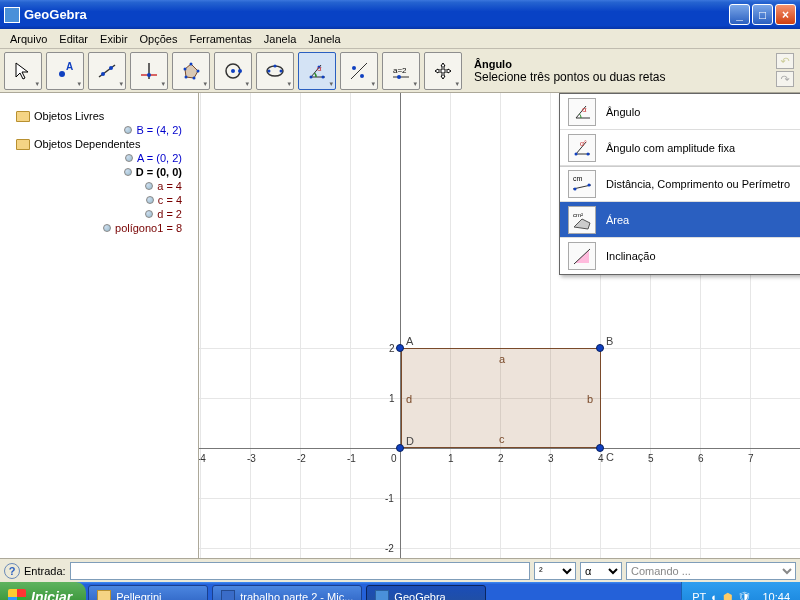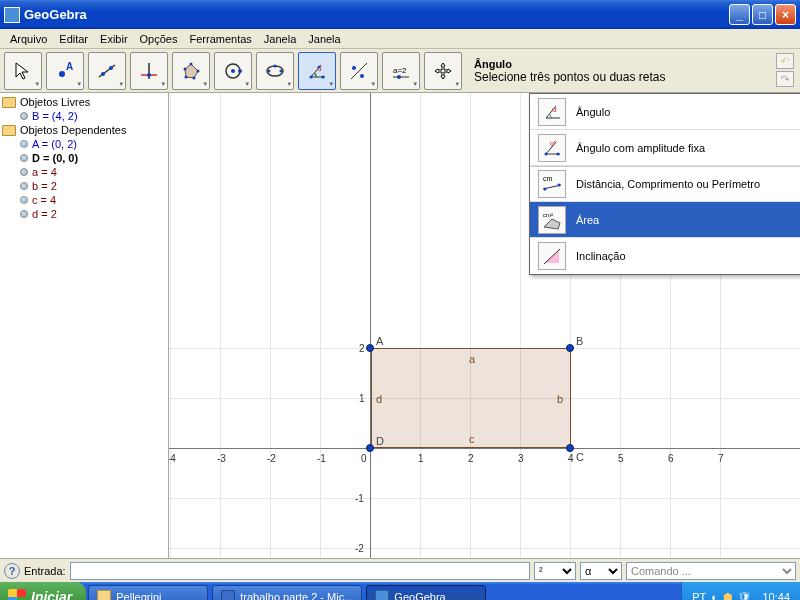--- a/index.html
+++ b/index.html
@@ -20,24 +20,24 @@
 .toolbtn { width: 38px; height: 38px; border: 1px solid #8e8e8e; background: #f5f4ee; margin-right: 4px; display: flex; align-items: center; justify-content: center; position: relative; border-radius: 2px; }
 .toolbtn.selected { background: #d4e3f5; border: 1px solid #2a5fc0; }
 .toolbtn .dropdown-arrow { position: absolute; bottom: 1px; right: 2px; font-size: 7px; color: #666; }
 .tool-help { margin-left: 8px; font-size: 11px; }
 .tool-help .tname { font-weight: bold; }
 .tool-help .thint { font-size: 12px; }
 .undo-redo { position: absolute; right: 6px; top: 4px; display: flex; flex-direction: column; gap: 2px; }
 .undo-redo div { width: 18px; height: 16px; border: 1px solid #aaa; background: #f5f4ee; display: flex; align-items: center; justify-content: center; font-size: 11px; }
 
 .main { display: flex; height: 465px; position: relative; }
-.sidebar { width: 169px; background: #fff; border-right: 1px solid #aca899; overflow: auto; padding: 2px; }
+.sidebar { width: 199px; background: #fff; border-right: 1px solid #aca899; overflow: auto; padding: 16px; }
 .tree-folder { display: flex; align-items: center; padding: 1px 0; }
 .tree-folder .ficon { width: 14px; height: 11px; background: #f5d484; border: 1px solid #b89030; margin-right: 4px; border-radius: 1px 1px 0 0; }
-.tree-item { display: flex; align-items: center; padding: 1px 0 1px 18px; }
+.tree-item { display: flex; align-items: center; padding: 1px 0 1px 18px; justify-content: flex-end; }
 .tree-item .bullet { width: 8px; height: 8px; border: 1px solid #888; border-radius: 50%; margin-right: 4px; background: radial-gradient(circle at 30% 30%, #cde, #9bc); }
 .tree-item .lbl { }
 .blue { color: #0000cc; }
 .darkred { color: #770000; }
 .black { color: #000; font-weight: bold; }
 
 .canvas { flex: 1; background: #fff; position: relative; overflow: hidden; }
 .axis { position: absolute; background: #777; }
 .axis.x { height: 1px; left: 0; right: 0; top: 355px; }
 .axis.y { width: 1px; top: 0; bottom: 0; left: 201px; }
@@ -218,29 +218,29 @@
     <div class="tree-item">
         <div class="bullet"></div>
         <span class="lbl black">D = (0, 0)</span>
       </div>
     <div class="tree-item">
         <div class="bullet"></div>
         <span class="lbl darkred">a = 4</span>
       </div>
     <div class="tree-item">
         <div class="bullet"></div>
-        <span class="lbl darkred">b = 2</span>
-      </div>
-    <div class="tree-item">
-        <div class="bullet"></div>
         <span class="lbl darkred">c = 4</span>
       </div>
     <div class="tree-item">
         <div class="bullet"></div>
         <span class="lbl darkred">d = 2</span>
+      </div>
+    <div class="tree-item">
+        <div class="bullet"></div>
+        <span class="lbl darkred">polígono1 = 8</span>
       </div>
   </div>
 
   <div class="canvas">
 
     <div class="gline" style="left:0;right:0;height:1px;top:305px"></div>
     <div class="gline" style="left:0;right:0;height:1px;top:255px"></div>
     <div class="gline" style="left:0;right:0;height:1px;top:405px"></div>
     <div class="gline" style="left:0;right:0;height:1px;top:455px"></div>
     <div class="gline" style="top:0;bottom:0;width:1px;left:1px"></div>

